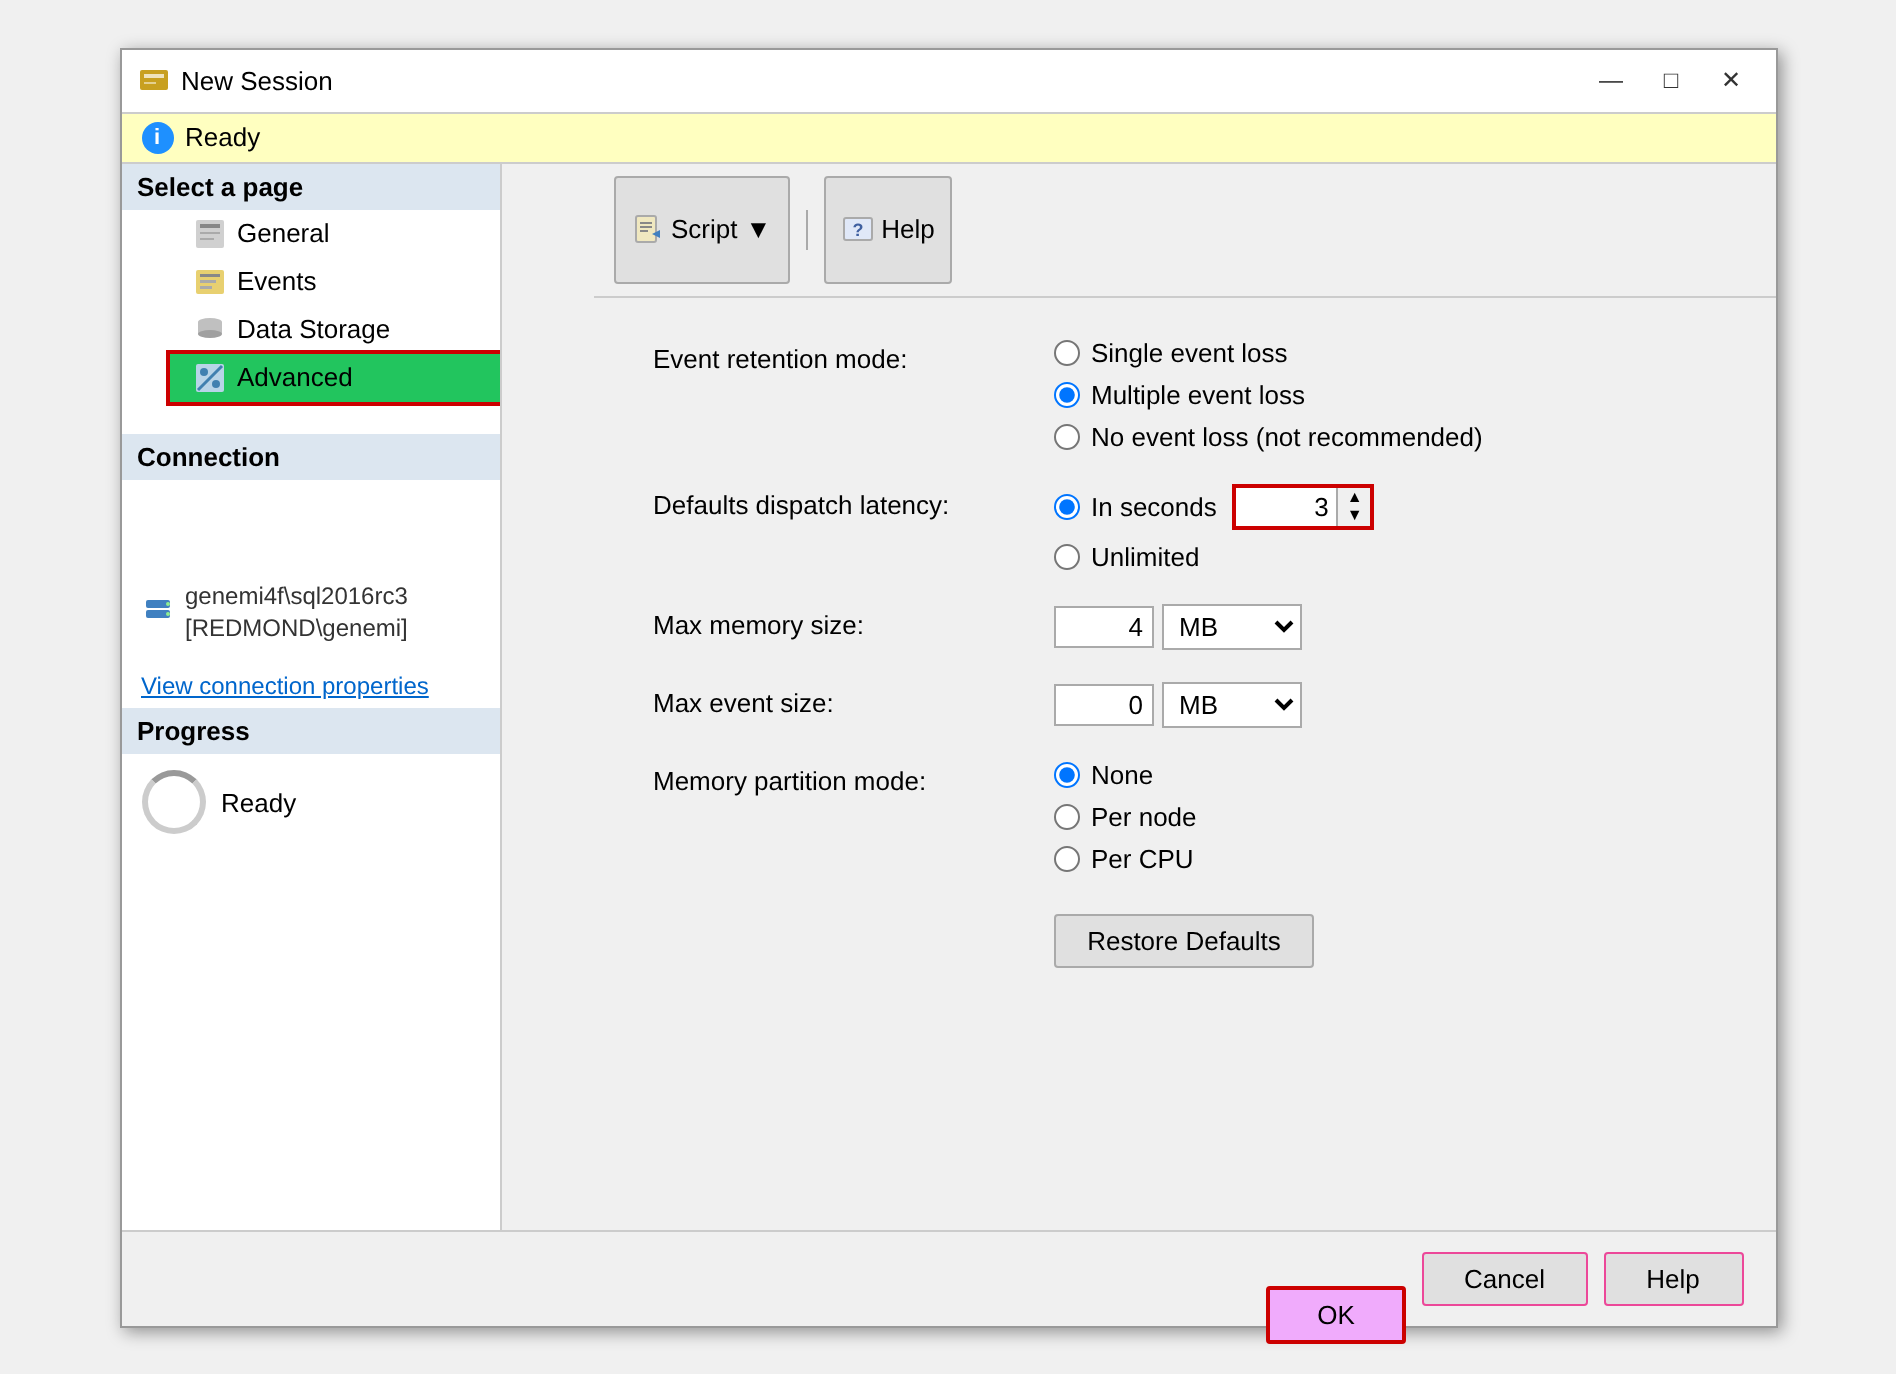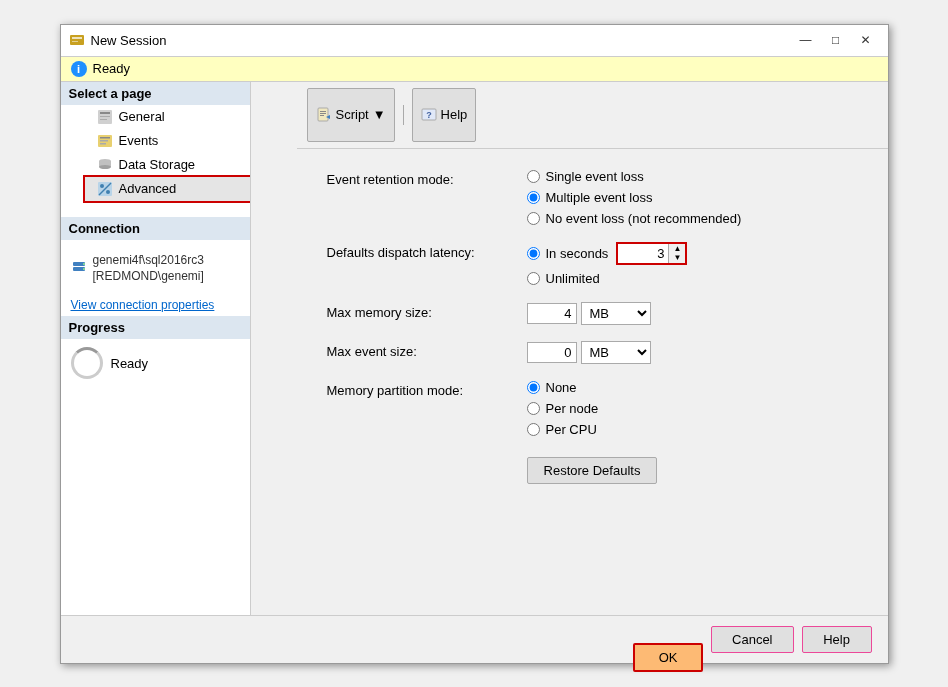--- a/index.html
+++ b/index.html
@@ -114,34 +114,35 @@
     .nav-item {
       display: flex;
       align-items: flex-start;
       padding: 4px 12px;
       cursor: pointer;
       gap: 6px;
       font-size: 13px;
       margin-left: 24px;
     }
     .nav-item.active {
-      background: #e5e5e5;
+      background: #22c55e;
       outline: 1px solid #99c0ff;
     }
     .nav-item.highlighted {
       outline: 2px solid #cc0000;
     }
     .nav-icon {
       width: 16px;
       height: 16px;
       flex-shrink: 0;
     }
 
     .connection-section {
       padding: 8px 10px;
+      margin-top: 38px;
     }
     .connection-server {
       display: flex;
       align-items: center;
       gap: 6px;
       margin-top: 4px;
     }
     .server-icon {
       width: 16px;
       height: 16px;
@@ -337,21 +338,21 @@
       padding: 5px 20px;
       background: #e0e0e0;
       border: 1px solid #ec4899;
       cursor: pointer;
       font-size: 13px;
       min-width: 70px;
       border-radius: 2px;
     }
     .bottom-btn.ok-btn {
       border: 2px solid #cc0000;
-      background: #fdba74;
+      background: #f0abfc;
       margin-top: 36px;
     }
   </style>
 </head>
 <body>
 
 <div class="window">
 
   <div class="title-bar">
     <div class="title-bar-left">

